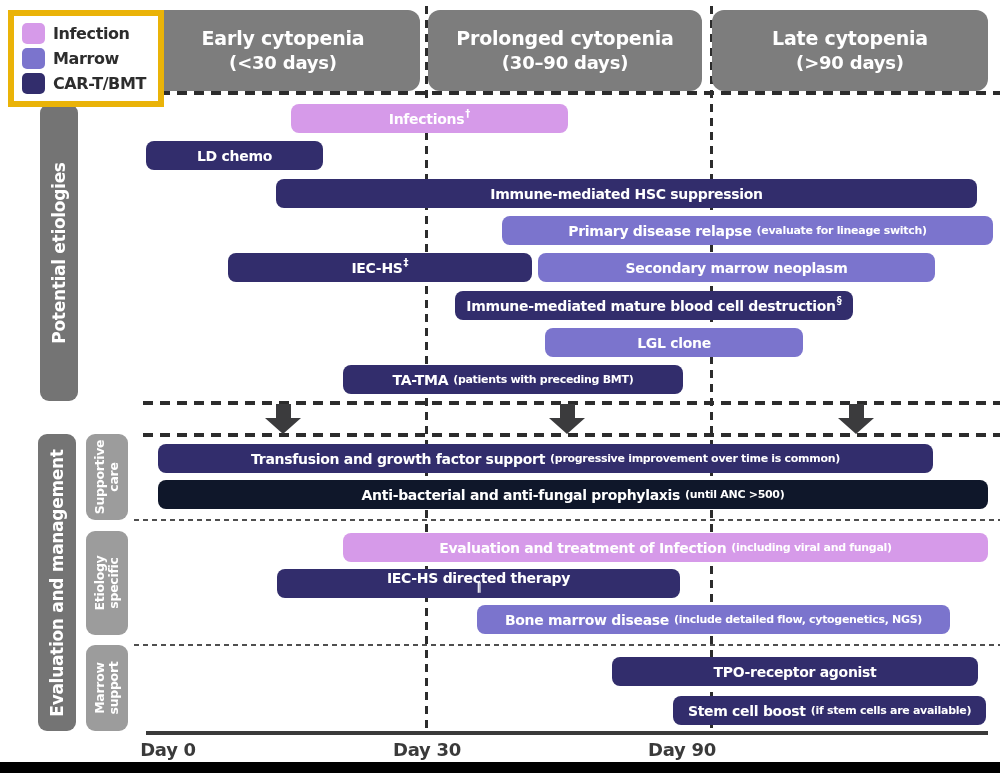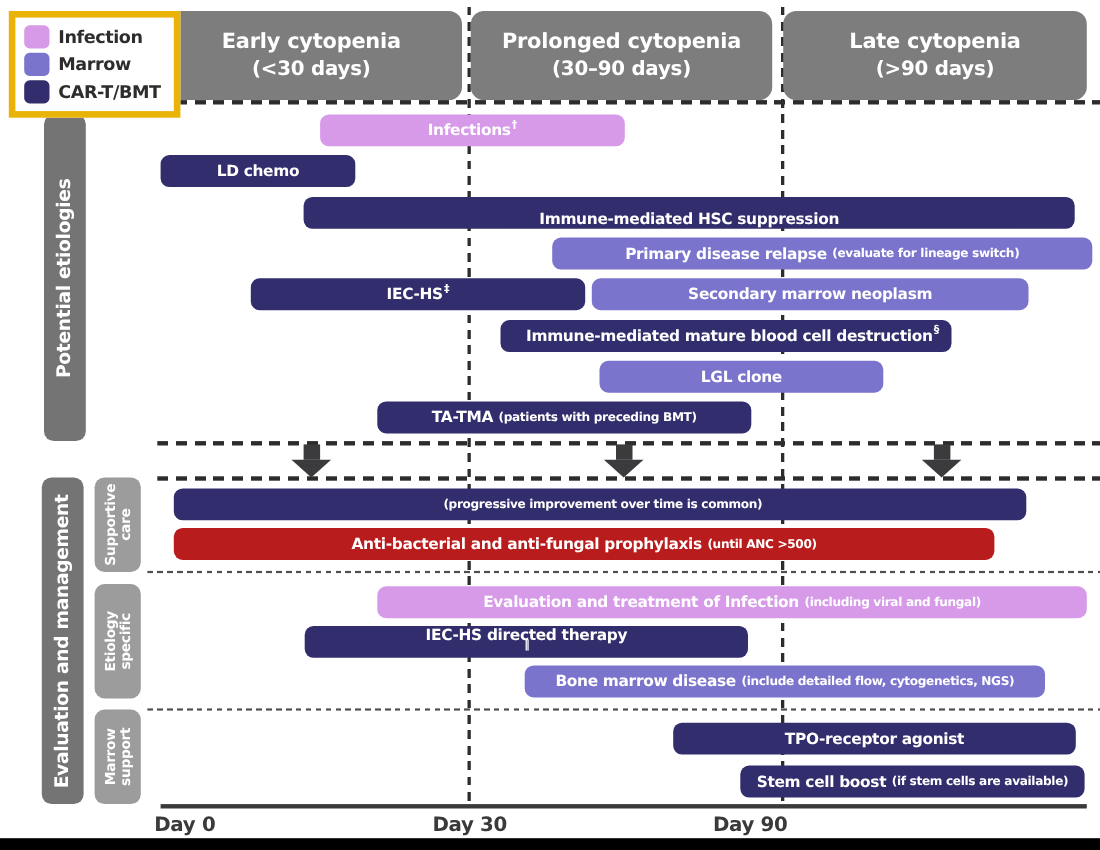--- a/index.html
+++ b/index.html
@@ -125,49 +125,50 @@
     </div>
 
   <div id="bars">
       <div class="bar" style="left: 291px; top: 104px; width: 277px; background: rgb(214, 154, 233);">
         <span class="main">Infections</span>
         <span class="sup">†</span>
       </div>
       <div class="bar" style="left: 146px; top: 141px; width: 177px; background: rgb(50, 45, 108);">
         <span class="main">LD chemo</span>
       </div>
-      <div class="bar" style="left: 276px; top: 179px; width: 701px; background: rgb(50, 45, 108); align-items: flex-end;">
+      <div class="bar" style="left: 276px; top: 179px; width: 701px; background: rgb(50, 45, 108);">
         <span class="main">Immune-mediated HSC suppression</span>
       </div>
       <div class="bar" style="left: 502px; top: 216px; width: 491px; background: rgb(123, 116, 205);">
         <span class="main">Primary disease relapse</span>
         <span class="note">(evaluate for lineage switch)</span>
       </div>
       <div class="bar" style="left: 228px; top: 253px; width: 304px; background: rgb(50, 45, 108);">
         <span class="main">IEC-HS</span>
         <span class="sup">‡</span>
       </div>
       <div class="bar" style="left: 538px; top: 253px; width: 397px; background: rgb(123, 116, 205);">
         <span class="main">Secondary marrow neoplasm</span>
       </div>
-      <div class="bar" style="left: 455px; top: 291px; width: 398px; background: rgb(50, 45, 108); padding-left: 12px;">
+      <div class="bar" style="left: 455px; top: 291px; width: 398px; background: rgb(50, 45, 108);">
         <span class="main">Immune-mediated mature blood cell destruction</span>
         <span class="sup">§</span>
       </div>
       <div class="bar" style="left: 545px; top: 328px; width: 258px; background: rgb(123, 116, 205);">
         <span class="main">LGL clone</span>
       </div>
       <div class="bar" style="left: 343px; top: 365px; width: 340px; background: rgb(50, 45, 108);">
         <span class="main">TA-TMA</span>
         <span class="note">(patients with preceding BMT)</span>
       </div>
       <div class="bar" style="left: 158px; top: 444px; width: 775px; background: rgb(50, 45, 108);">
+        <span class="main">Transfusion and growth factor support</span>
         <span class="note">(progressive improvement over time is common)</span>
       </div>
-      <div class="bar" style="left: 158px; top: 480px; width: 746px; background: #b91c1c;">
+      <div class="bar" style="left: 158px; top: 480px; width: 830px; background: #0f172a;">
         <span class="main">Anti-bacterial and anti-fungal prophylaxis</span>
         <span class="note">(until ANC &gt;500)</span>
       </div>
       <div class="bar" style="left: 343px; top: 533px; width: 645px; background: rgb(214, 154, 233);">
         <span class="main">Evaluation and treatment of Infection</span>
         <span class="note">(including viral and fungal)</span>
       </div>
       <div class="bar" style="left: 277px; top: 569px; width: 403px; background: rgb(50, 45, 108); flex-direction: column;">
         <span class="main">IEC-HS directed therapy</span>
         <span class="sup">‖</span>

